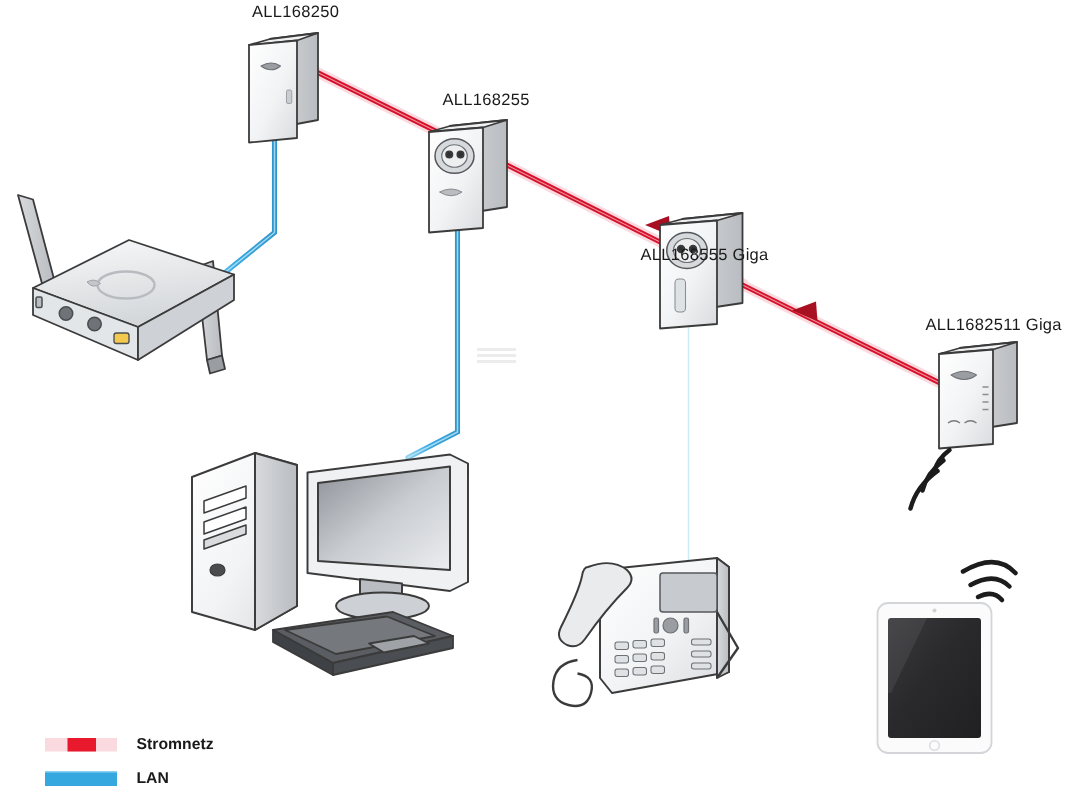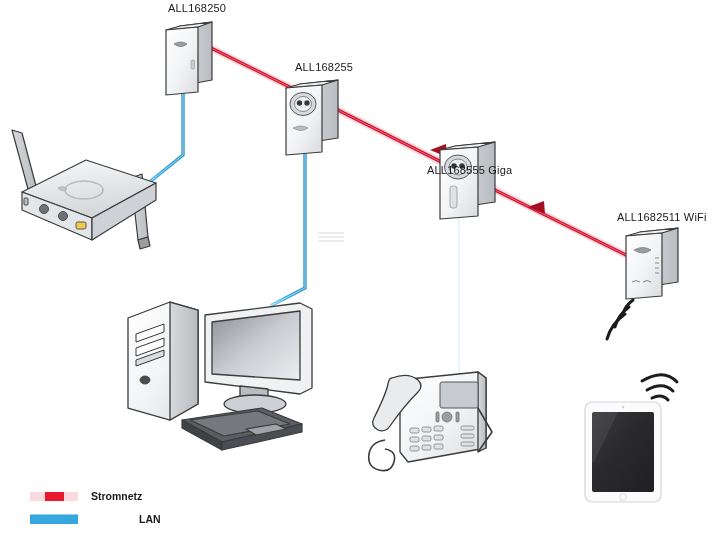--- a/index.html
+++ b/index.html
@@ -7,21 +7,21 @@
        font-family:"Liberation Sans","DejaVu Sans",sans-serif;}
   #diagram{position:absolute;left:0;top:0;width:720px;height:533px;}
   .lbl{position:absolute;font-size:11px;font-weight:normal;color:#1a1a1a;
        letter-spacing:.2px;white-space:nowrap;}
   #lbl-250{left:168px;top:2px;}
   #lbl-255{left:295px;top:61px;}
   #lbl-555{left:427px;top:123px;margin-top:41px;}
   #lbl-2511{left:617px;top:211px;}
   .legend-row{position:absolute;display:flex;align-items:center;}
   #legend-power{left:30px;top:490px;}
-  #legend-lan{left:30px;top:513px;gap:48px;}
+  #legend-lan{left:30px;top:513px;}
   .sw{width:48px;height:9px;position:relative;margin-right:13px;}
   .sw-power{background:#fadadf;}
   .sw-power:after{content:"";position:absolute;left:15px;top:0;
        width:19px;height:9px;background:#e8192c;}
   .sw-lan{background:#35a8e0;border-top:1px solid #8fd2f0;}
   .legend-txt{font-size:10.5px;font-weight:bold;color:#1a1a1a;}
   .artifact{position:absolute;left:318px;top:232px;width:26px;height:10px;
        opacity:.18;}
   .artifact span{display:block;height:2px;background:#999;margin-bottom:2px;}
 </style>
@@ -239,21 +239,21 @@
   <g fill="none" stroke="#1c1c1c" stroke-linecap="round">
     <path d="M652 398 q10 -5 16 2" stroke-width="3"></path>
     <path d="M647 390 q16 -9 26 1" stroke-width="3"></path>
     <path d="M642 381 q22 -13 35 1" stroke-width="3"></path>
   </g>
 </svg>
 
 <div class="lbl" id="lbl-250">ALL168250</div>
 <div class="lbl" id="lbl-255">ALL168255</div>
 <div class="lbl" id="lbl-555">ALL168555 Giga</div>
-<div class="lbl" id="lbl-2511">ALL1682511 WiFi</div>
+<div class="lbl" id="lbl-2511">ALL1682511 Giga</div>
 
 <div class="artifact">
   <span></span>
     <span></span>
     <span></span>
 </div>
 
 <div class="legend-row" id="legend-power">
   <div class="sw sw-power"></div>
   <div class="legend-txt">Stromnetz</div>

